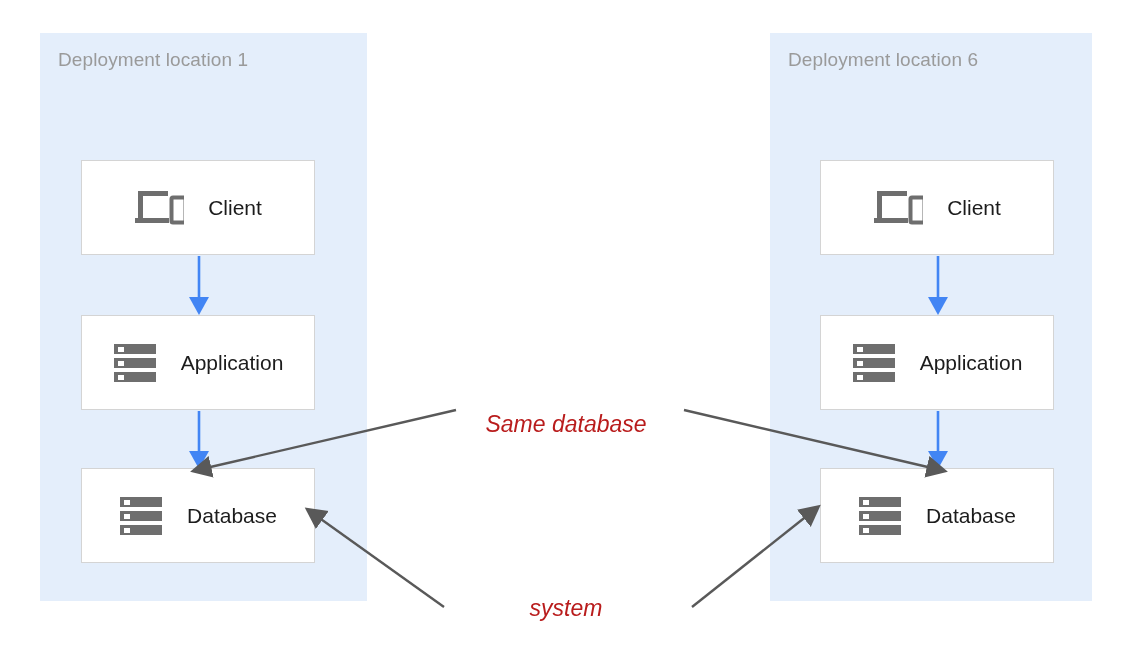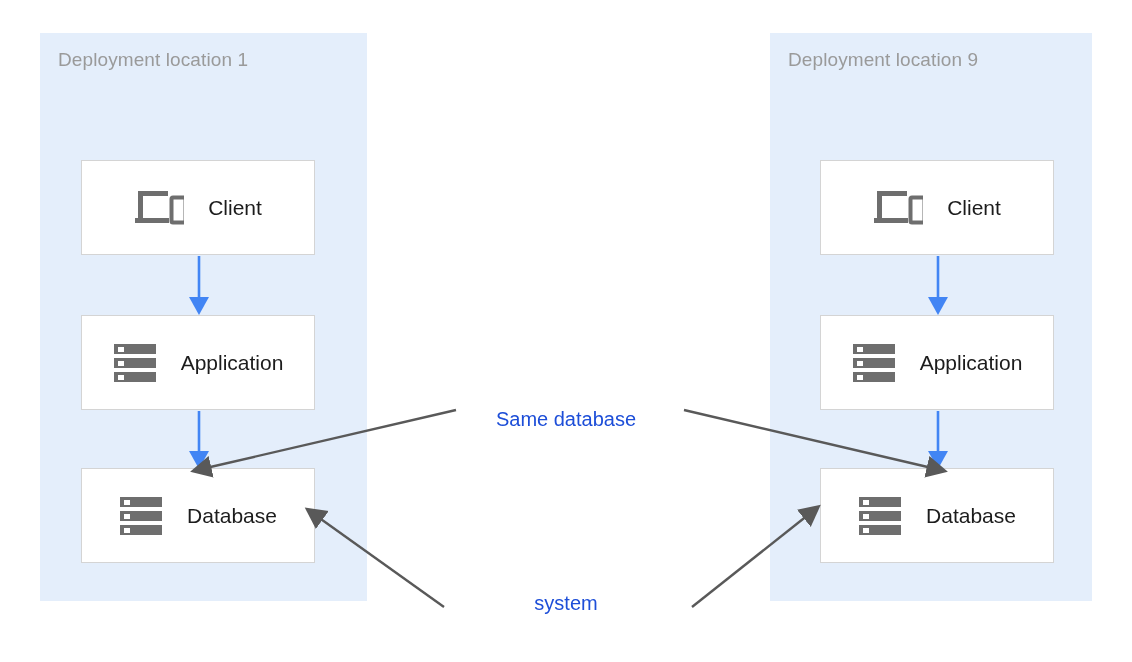--- a/index.html
+++ b/index.html
@@ -46,26 +46,27 @@
     white-space: nowrap;
   }
   .icon-wrap {
     display: flex;
     align-items: center;
     justify-content: center;
     flex: none;
   }
   .annotation {
     position: absolute;
-    font-size: 20px;
-    color: #1d4ed8;
+    font-size: 23px;
+    color: #b91c1c;
     text-align: center;
     line-height: 1.28;
     white-space: pre-line;
     width: 300px;
+    font-style: italic;
   }
   svg.overlay {
     position: absolute;
     left: 0;
     top: 0;
     width: 1132px;
     height: 662px;
     pointer-events: none;
   }
 </style>
@@ -111,21 +112,21 @@
         <rect x="1" y="30" width="42" height="10" fill="#6e6e6e"></rect>
         <rect x="5" y="5" width="6" height="5" fill="#ffffff"></rect>
         <rect x="5" y="19" width="6" height="5" fill="#ffffff"></rect>
         <rect x="5" y="33" width="6" height="5" fill="#ffffff"></rect>
       </svg>
     </span>
     <span class="node-label">Database</span>
   </div>
 
   <div class="panel" style="left:770px; top:33px; width:322px; height:568px;">
-    <div class="panel-title">Deployment location 9</div>
+    <div class="panel-title">Deployment location 6</div>
   </div>
 
   <div class="node" style="left:820px; top:160px; width:234px; height:95px;">
     <span class="icon-wrap">
       <svg width="50" height="42" viewBox="0 0 50 42" aria-hidden="true">
         <path d="M4 4 h30 v5 h-25 v22 h25 v5 h-33 v-5 h3 v-22 z" fill="#6e6e6e"></path>
         <rect x="3" y="31" width="32" height="5" fill="#6e6e6e"></rect>
         <rect x="37.5" y="10.5" width="14" height="25" rx="1.5" fill="none" stroke="#6e6e6e" stroke-width="4"></rect>
       </svg>
     </span>

